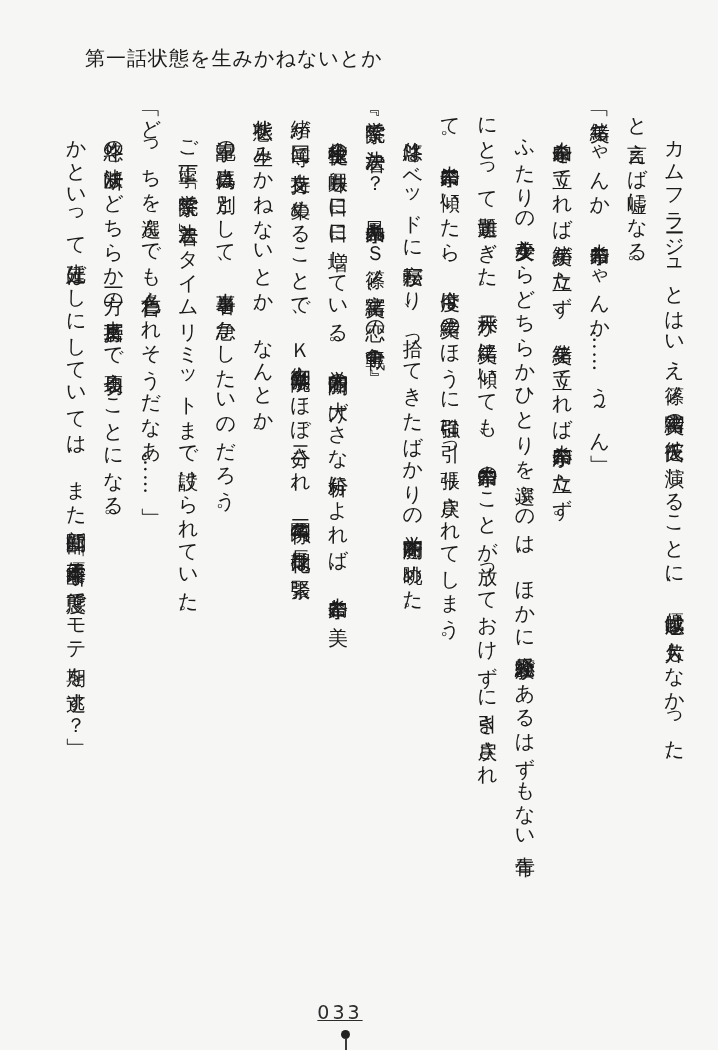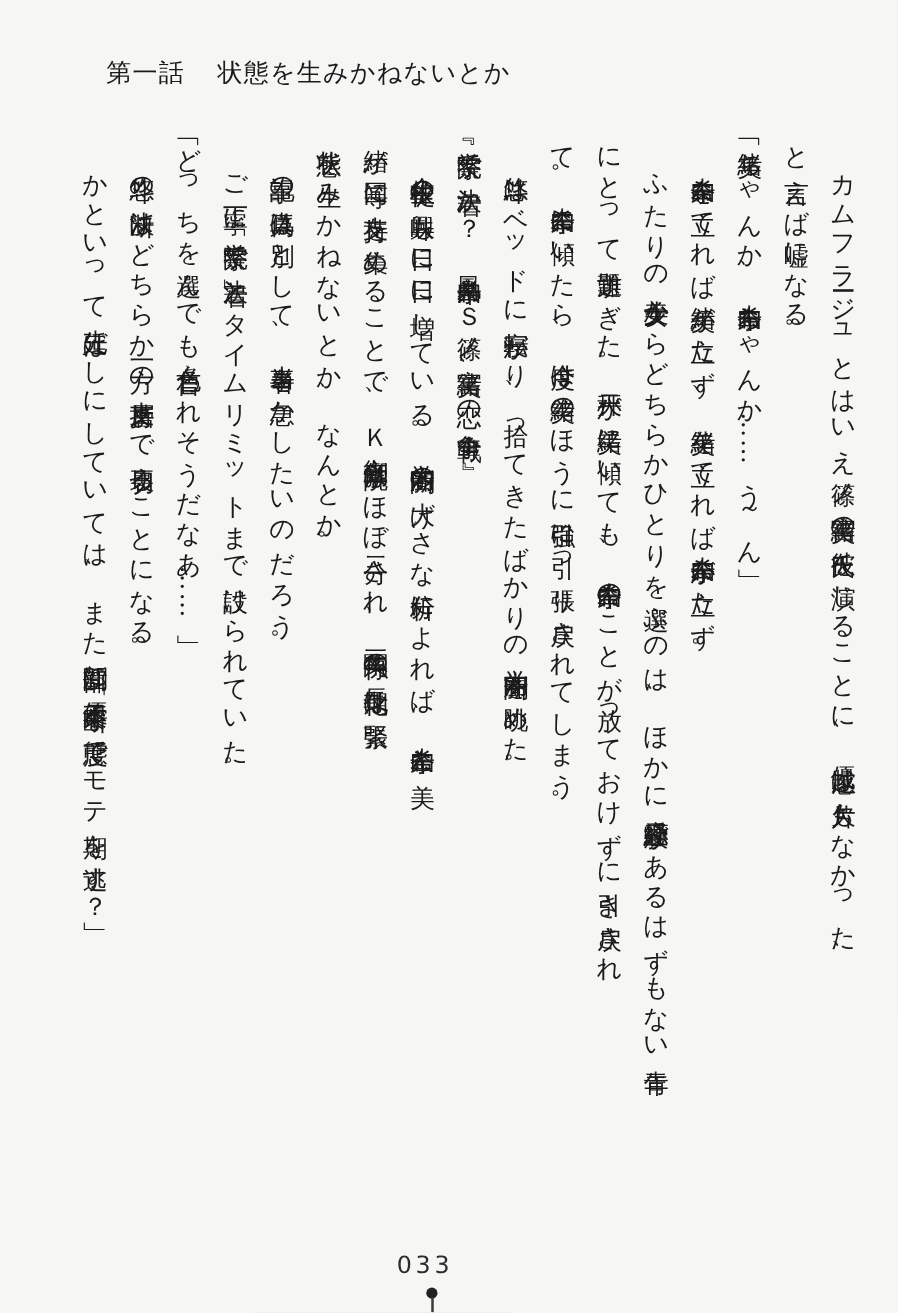--- a/index.html
+++ b/index.html
@@ -15,21 +15,20 @@
     overflow: hidden;
     font-family: "DejaVu Serif", "Liberation Serif", serif;
     color: #1b1b1b;
   }
   
   .chapter-header {
     position: absolute;
     top: 45px;
     left: 85px;
     display: flex;
-    gap: 26px;
     font-size: 20px;
     letter-spacing: 1px;
     white-space: nowrap;
   }
   
   .text-body {
     position: absolute;
     inset: 0;
   }
   .tcol {
@@ -49,20 +48,21 @@
   .pagenum {
     position: absolute;
     top: 1001px;
     left: 0;
     width: 680px;
     text-align: center;
     font-family: "DejaVu Sans", "Liberation Sans", sans-serif;
     font-size: 19px;
     letter-spacing: 3px;
     color: #2c2c2c;
+    text-decoration: underline;
   }
   .marker-dot {
     position: absolute;
     left: 341px;
     top: 1030px;
     width: 9px;
     height: 9px;
     border-radius: 50%;
     background: #222;
   }

